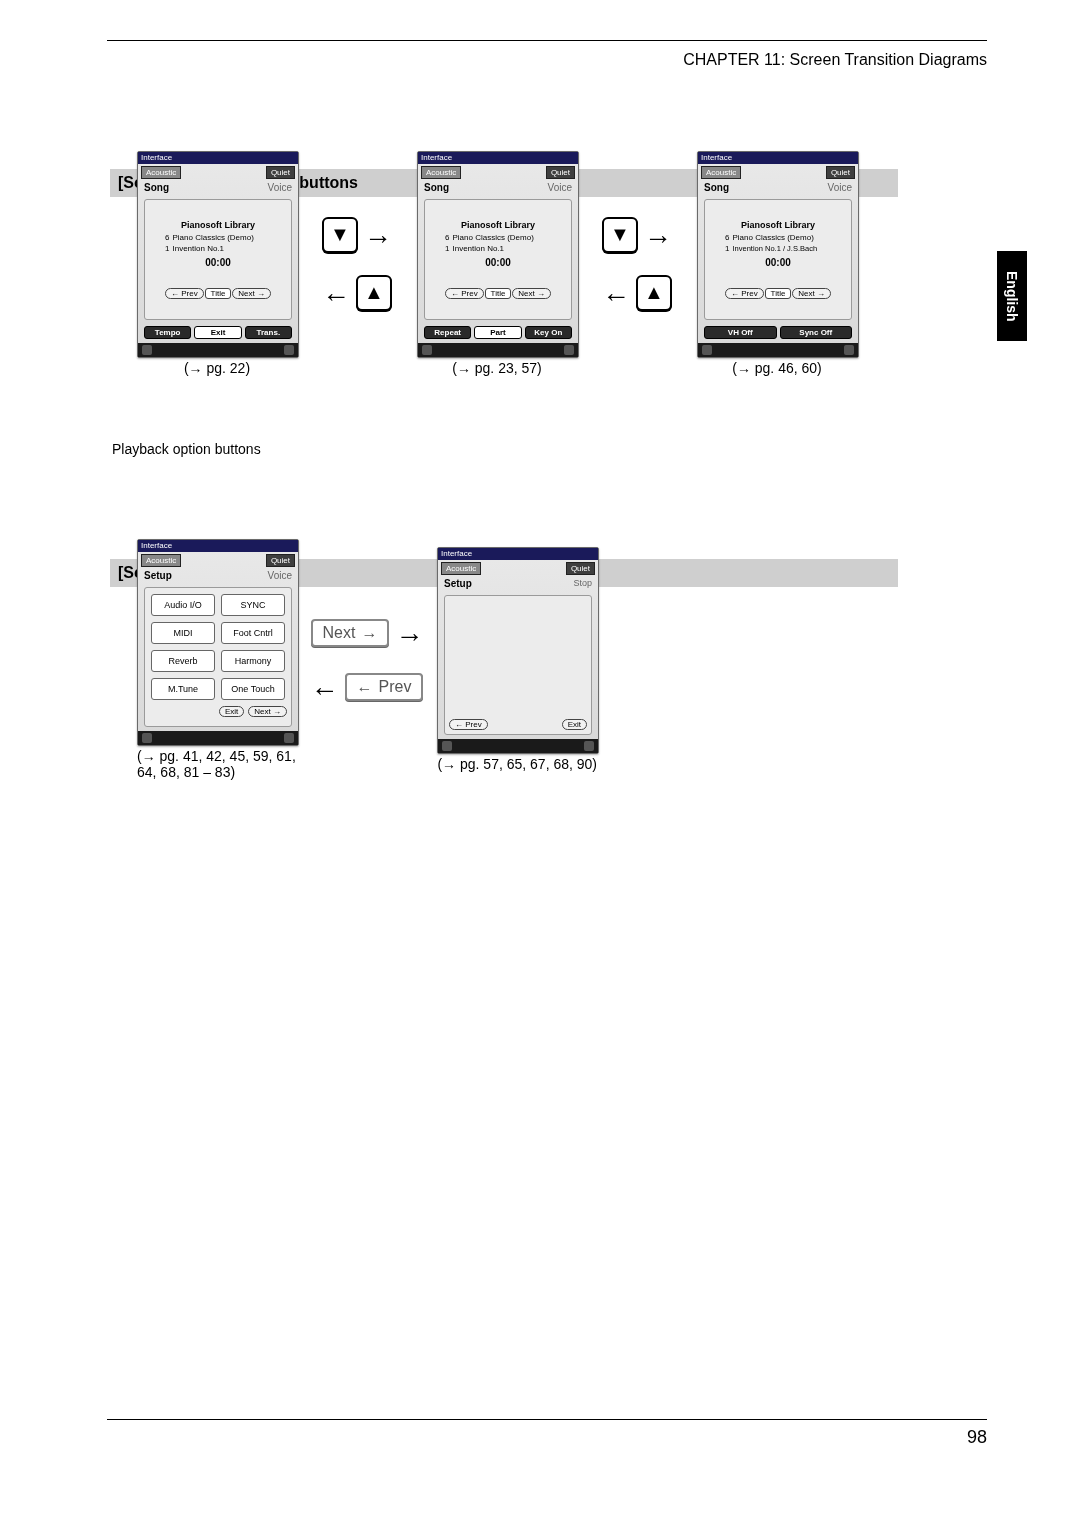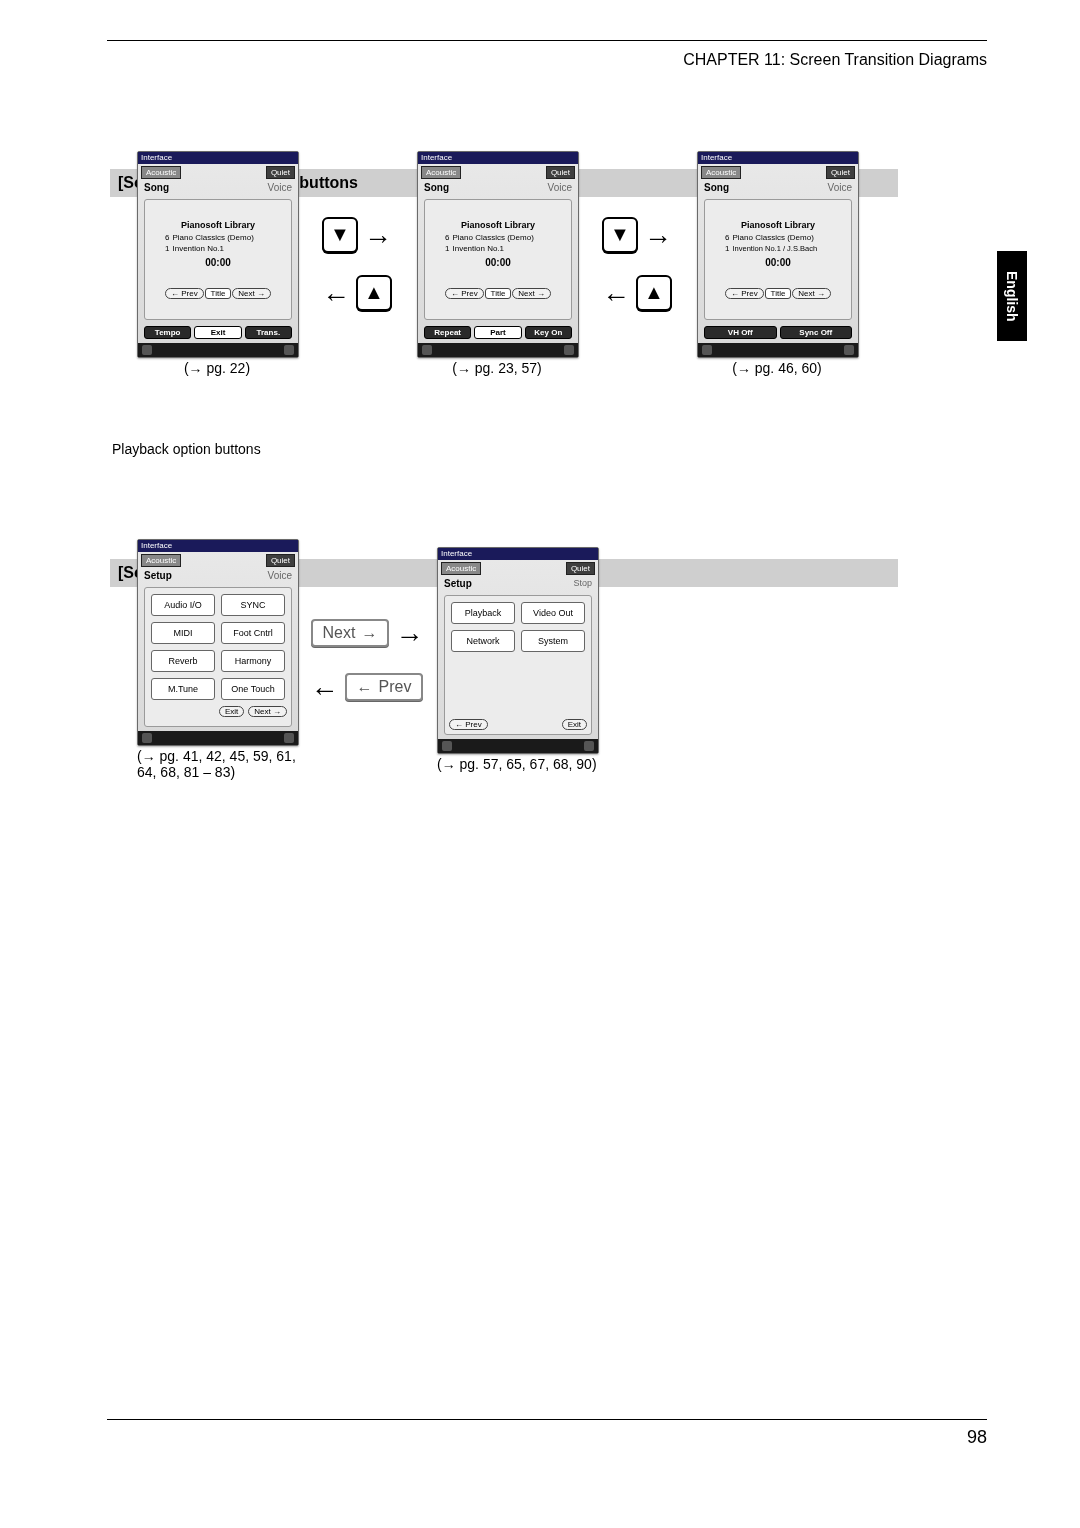--- a/index.html
+++ b/index.html
@@ -356,35 +356,29 @@
         <div class="tbar">Interface</div>
         <div class="slider">
             <span class="pill" style="background:#888">Acoustic</span>
             <span class="pill">Quiet</span>
           </div>
         <div class="screen-title">
             <span>Setup</span>
             <span style="color:#666;font-weight:normal;font-size:9px">Stop</span>
           </div>
         <div class="panel" style="padding:4px">
-          <div class="grid2">
-            <div class="cell">Playback</div>
-            <div class="cell">Video Out</div>
-            <div class="cell">Network</div>
-            <div class="cell">System</div>
-          </div>
           <div class="navbtns" style="margin-top:auto; gap:4px">
             <span class="nbtn">← Prev</span>
             <span class="nbtn">Exit</span>
           </div>
         </div>
         <div class="footer">
             <span class="fi"></span>
             <span class="fi"></span>
           </div>
       </div>
-      <div class="ref" style="text-align:left">(→ pg. 57, 65, 67, 68, 90)</div>
+      <div class="ref" style="text-align:right">(→ pg. 57, 65, 67, 68, 90)</div>
     </div>
   </div>
 
   <div class="divider"></div>
   <div class="pgno">98</div>
 </div>
 
 </body></html>

